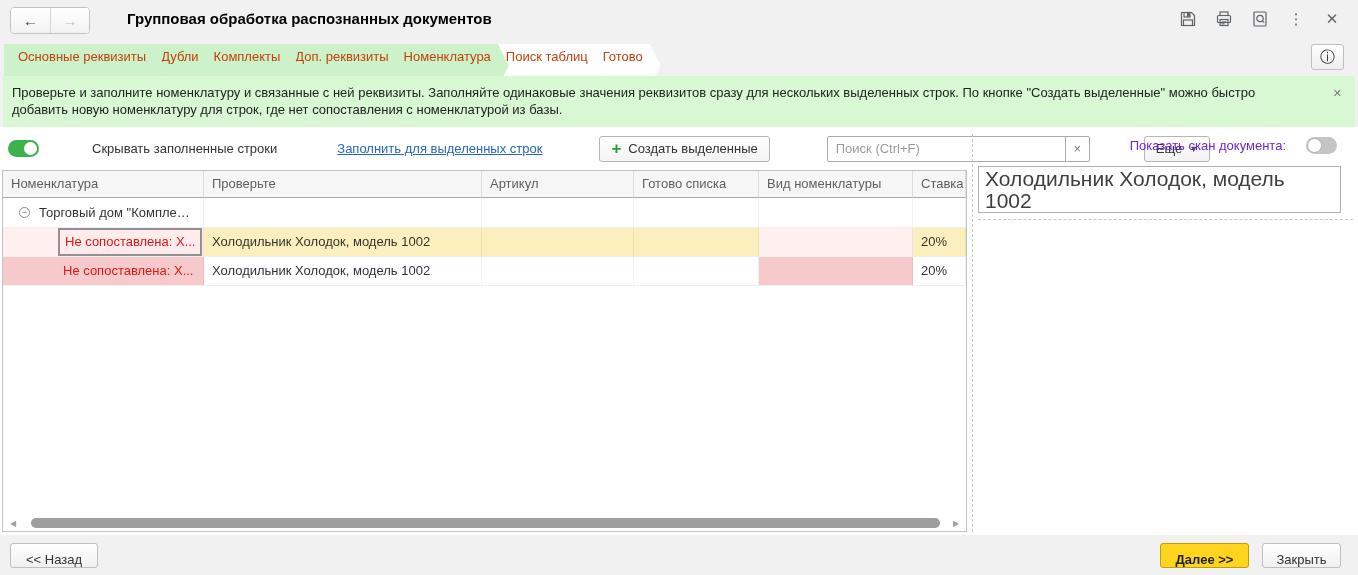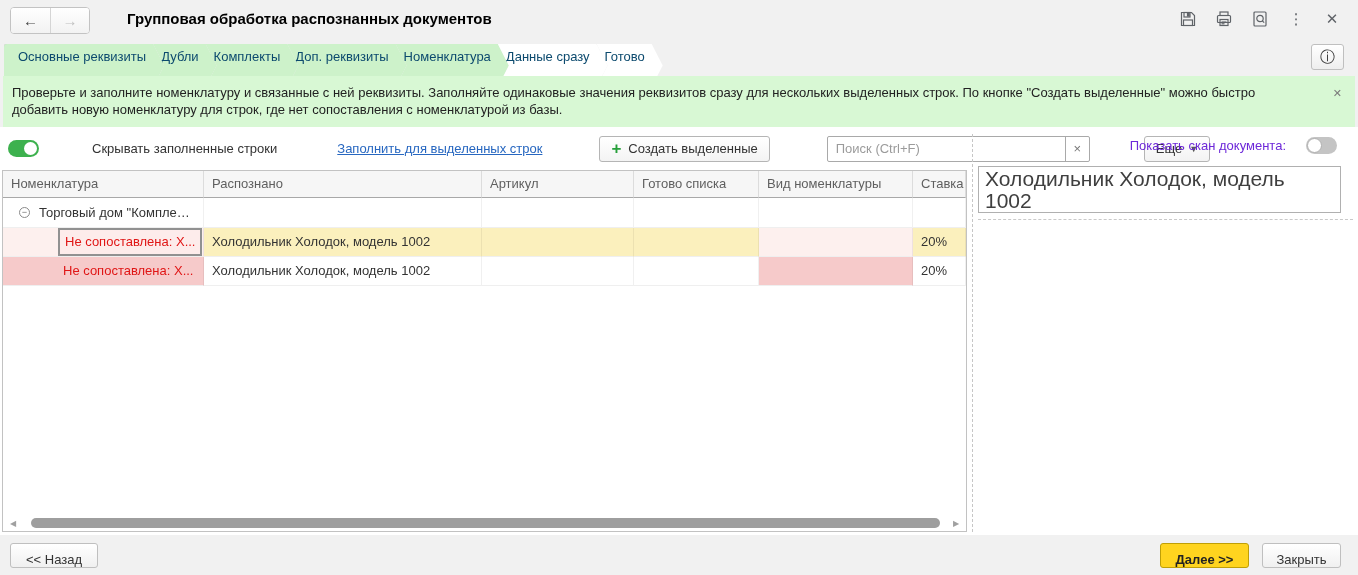--- a/index.html
+++ b/index.html
@@ -16,21 +16,21 @@
   .navbtn + .navbtn { border-left:1px solid #d5d5d5; }
   .navbtn.disabled { color:#bfbfbf; }
   .apptitle { position:absolute; left:127px; top:10px; font-size:15px; font-weight:bold; color:#000; white-space:nowrap; }
   .tb-icons { position:absolute; right:16px; top:9px; display:flex; align-items:center; gap:16px; }
   .tb-icon { width:20px; height:20px; display:flex; align-items:center; justify-content:center; color:#5f6368; cursor:pointer; }
   .tb-icon svg { stroke:#5f6368; fill:none; stroke-width:1.2; }
   .tb-icon.txt { font-size:15px; color:#5f6368; }
 
   
   .steps { position:absolute; left:4px; top:44px; height:26px; display:flex; }
-  .step { height:43px; line-height:26px; padding:0 18px 0 8px; margin-left:-11px; color:#0c4a6e; white-space:nowrap; font-size:13px;
+  .step { height:43px; line-height:26px; padding:0 18px 0 8px; margin-left:-11px; color:#c2410c; white-space:nowrap; font-size:13px;
           clip-path: polygon(0 0, calc(100% - 11px) 0, 100% 50%, calc(100% - 11px) 100%, 0 100%, 11px 50%);
           filter: drop-shadow(0 0 1px #adadad); cursor:pointer; }
   .step.first { margin-left:0; padding-left:14px; border-radius:3px 0 0 3px;
           clip-path: polygon(0 0, calc(100% - 11px) 0, 100% 50%, calc(100% - 11px) 100%, 0 100%); }
   .step.done { background:#cdf2ca; }
   .step.todo { background:#ffffff; }
   .infobtn { position:absolute; right:14px; top:44px; width:33px; height:26px; border:1px solid #bfbfbf; border-radius:3px;
              background:linear-gradient(#ffffff,#eeeeee); display:flex; align-items:center; justify-content:center;
              font-size:15px; color:#3a3a3a; cursor:pointer; }
 
@@ -147,21 +147,21 @@
     <div class="tb-icon txt">✕</div>
   </div>
 </div>
 
 <div class="steps">
   <div class="step first done">Основные реквизиты</div>
   <div class="step done">Дубли</div>
   <div class="step done">Комплекты</div>
   <div class="step done">Доп. реквизиты</div>
   <div class="step done">Номенклатура</div>
-  <div class="step todo">Данные сразу</div>
+  <div class="step todo">Поиск таблиц</div>
   <div class="step todo">Готово</div>
 </div>
 <div class="infobtn">
     <span>ⓘ</span>
   </div>
 
 <div class="banner">
   <span>Проверьте и заполните номенклатуру и связанные с ней реквизиты. Заполняйте одинаковые значения реквизитов сразу для нескольких выделенных строк. По кнопке "Создать выделенные" можно быстро добавить новую номенклатуру для строк, где нет сопоставления с номенклатурой из базы.</span>
   <span class="banner-close">✕</span>
 </div>
@@ -192,21 +192,21 @@
     <div class="switch off">
         <div class="knob"></div>
       </div>
   </div>
 
   <div class="vsep"></div>
 
   <div class="table">
     <div class="trow thead">
       <div class="cell">Номенклатура</div>
-      <div class="cell">Распознано</div>
+      <div class="cell">Проверьте</div>
       <div class="cell">Артикул</div>
       <div class="cell">Готово списка</div>
       <div class="cell">Вид номенклатуры</div>
       <div class="cell">Ставка Н</div>
     </div>
     <div class="tbody">
       <div class="trow grouprow">
         <div class="cell gcell">
           <span class="collapse-ic">
               <span>−</span>

